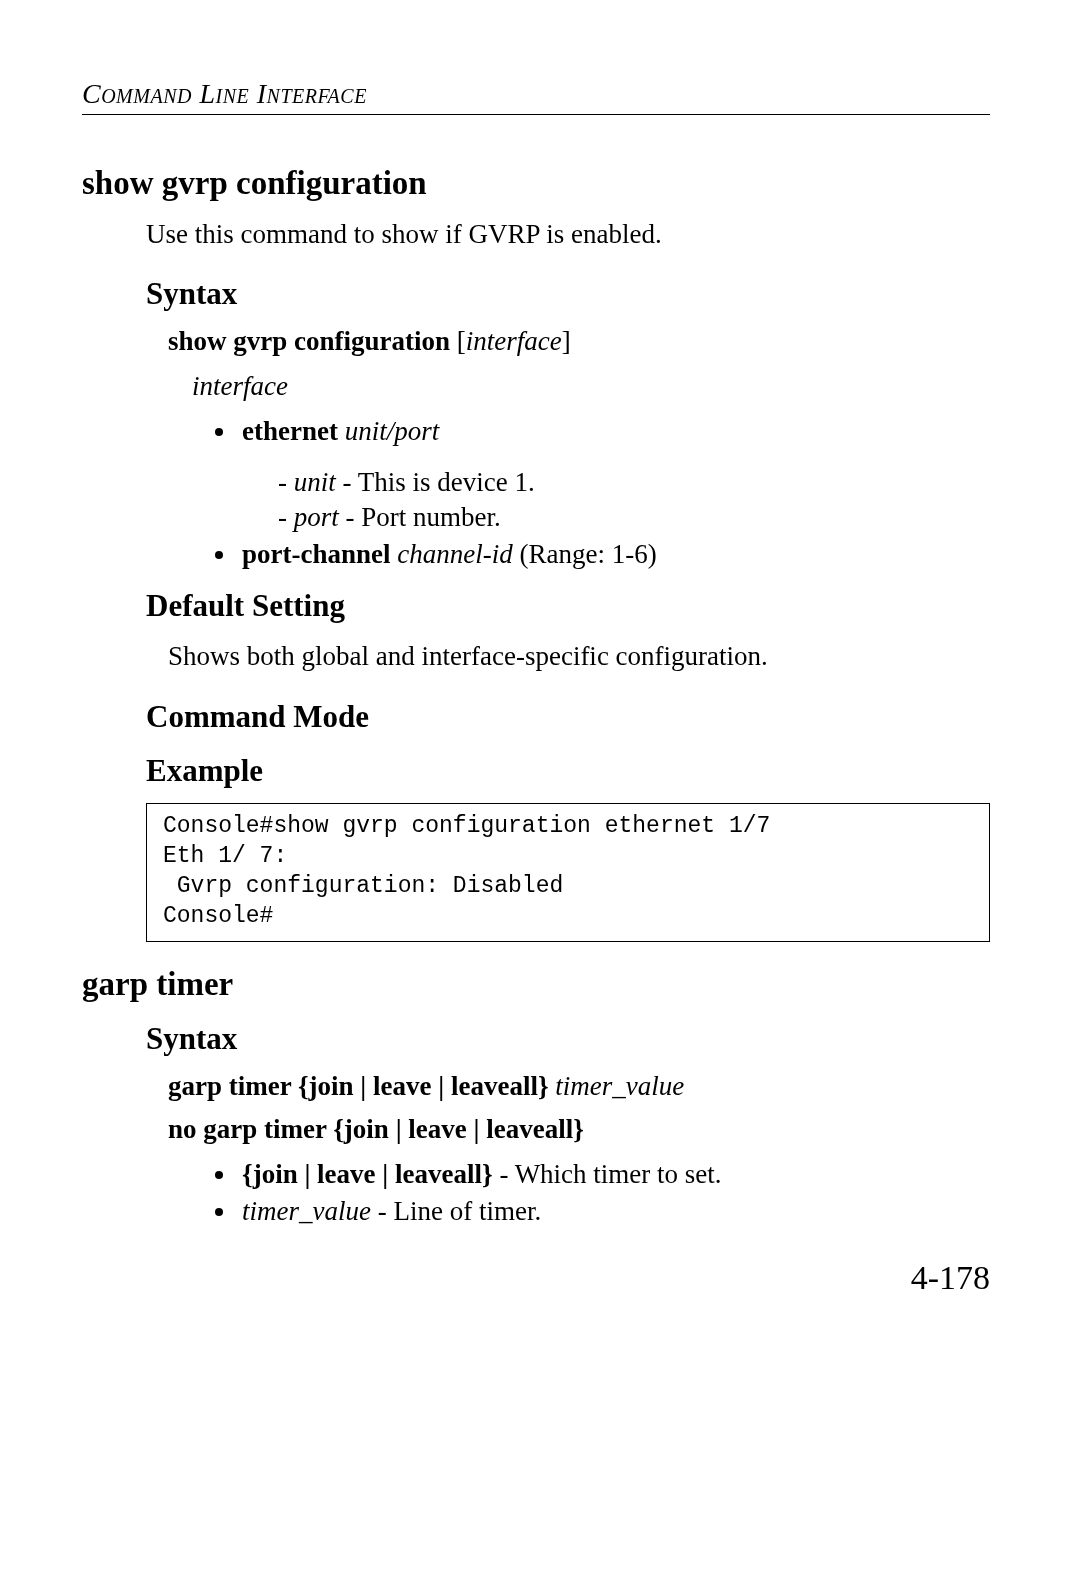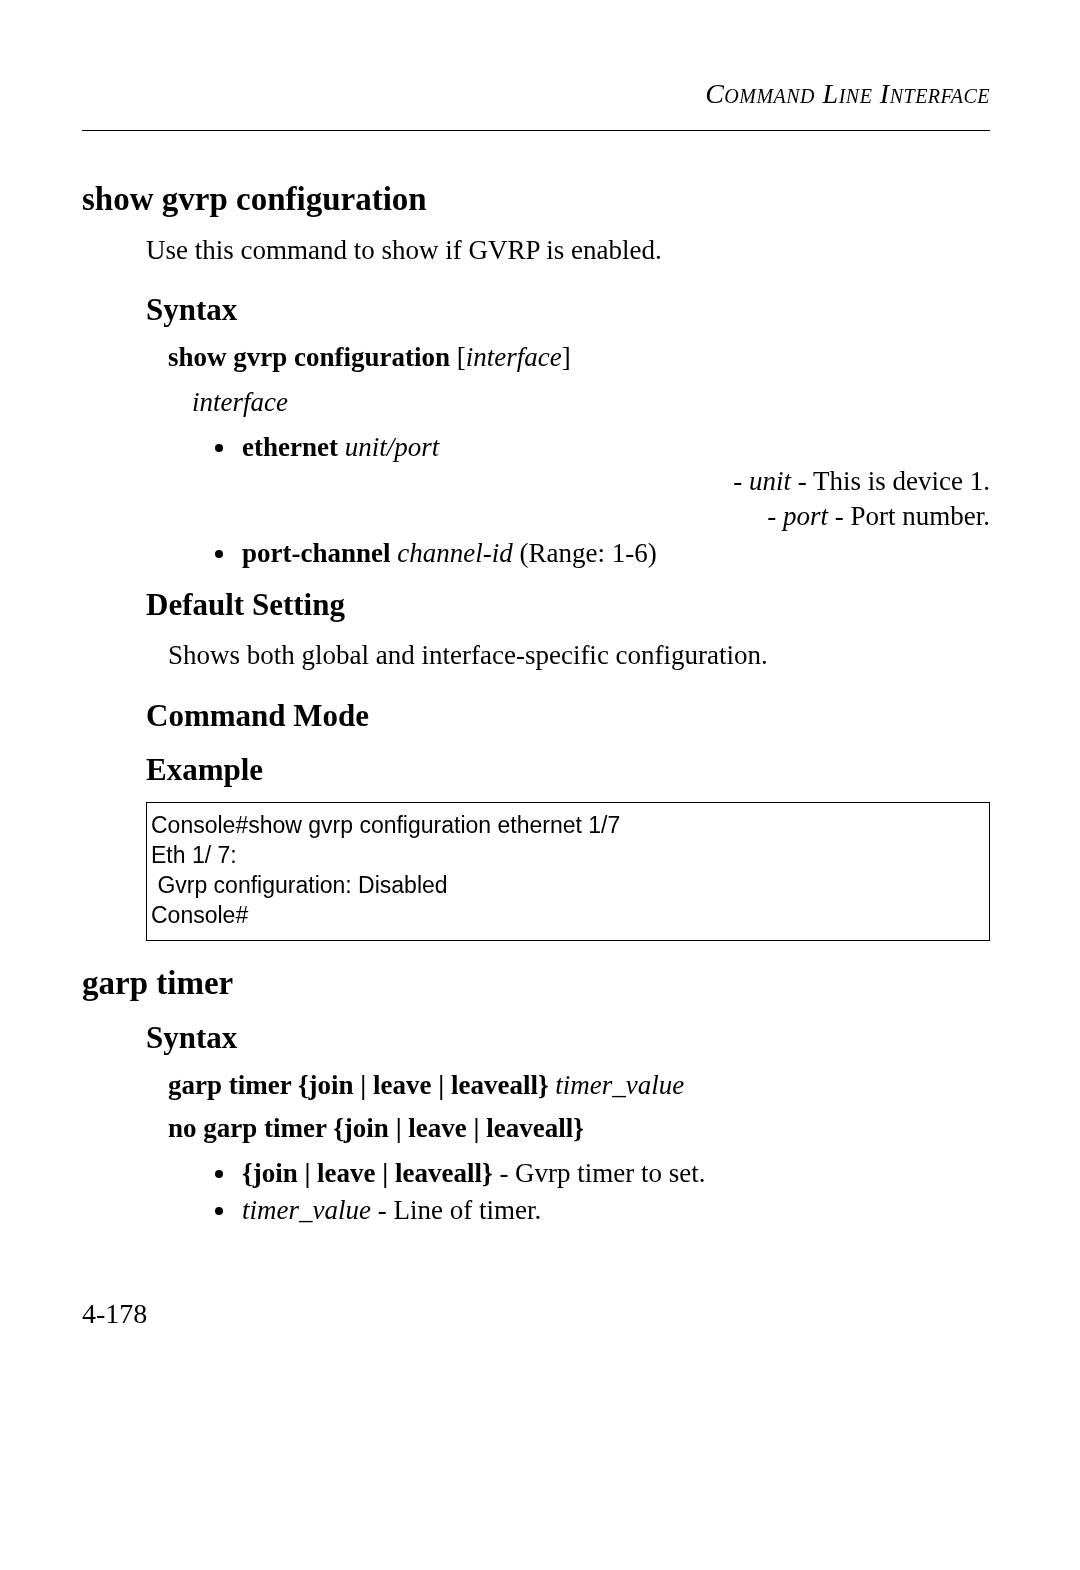--- a/index.html
+++ b/index.html
@@ -14,22 +14,21 @@
     padding: 78px 90px 40px 82px;
     box-sizing: border-box;
     width: 1080px;
   }
   .running-head {
     font-variant: small-caps;
     font-style: italic;
     font-size: 28px;
     letter-spacing: 0.5px;
     color: #000;
-    margin-bottom: 20px;
-    text-align: right;
+    margin-bottom: 4px;
   }
   .rule {
     border: none;
     border-top: 1px solid #000;
     margin: 0 0 50px 0;
   }
   h2.section-title {
     font-size: 33px;
     font-weight: bold;
     margin: 0 0 14px 0;
@@ -69,43 +68,43 @@
     padding-left: 70px;
     font-size: 27px;
     font-family: Liberation Serif, serif;
   }
   ul.bullets > li {
     margin-bottom: 6px;
     padding-left: 4px;
   }
   ul.dashes {
     list-style: none;
-    margin: 3px 0 6px 0;
+    margin: 20px 0 6px 0;
     padding-left: 36px;
     font-size: 27px;
-    text-align: right;
   }
   ul.dashes > li {
     margin-bottom: 4px;
   }
   ul.dashes > li::before {
     content: "- ";
   }
   .codebox {
     border: 1px solid #000;
-    padding: 8px 12px 10px 4px;
-    font-family: Liberation Sans, sans-serif;
+    padding: 8px 12px 10px 16px;
+    font-family: Liberation Mono, monospace;
     font-size: 23px;
     line-height: 1.3;
     white-space: pre;
     margin: 6px 0 24px 0;
   }
   .page-number {
-    font-size: 28px;
-    margin-top: 72px;
+    font-size: 34px;
+    margin-top: 32px;
+    text-align: right;
   }
   .ranges-block {
     margin-top: 2px;
   }
   .ranges-block div {
     font-size: 27px;
     line-height: 1.45;
   }
 </style>
 </head>
@@ -165,21 +164,21 @@
     <div class="syntax-indent">
       <p class="syntax-line" style="margin-bottom:2px;">
         <span class="bold">garp timer</span><span class="bold"> {join | leave | leaveall}</span><span class="ital"> timer_value</span>
       </p>
       <p class="syntax-line">
         <span class="bold">no garp timer {join | leave | leaveall}</span>
       </p>
 
       <ul class="bullets">
         <li>
-          <span class="bold">{join | leave | leaveall}</span><span> - Gvrp timer to set.</span>
+          <span class="bold">{join | leave | leaveall}</span><span> - Which timer to set.</span>
         </li>
         <li>
           <span class="ital">timer_value</span><span> - Line of timer.</span>
         </li>
       </ul>
     </div>
   </div>
 
   <div class="page-number">4-178</div>
 </div>

